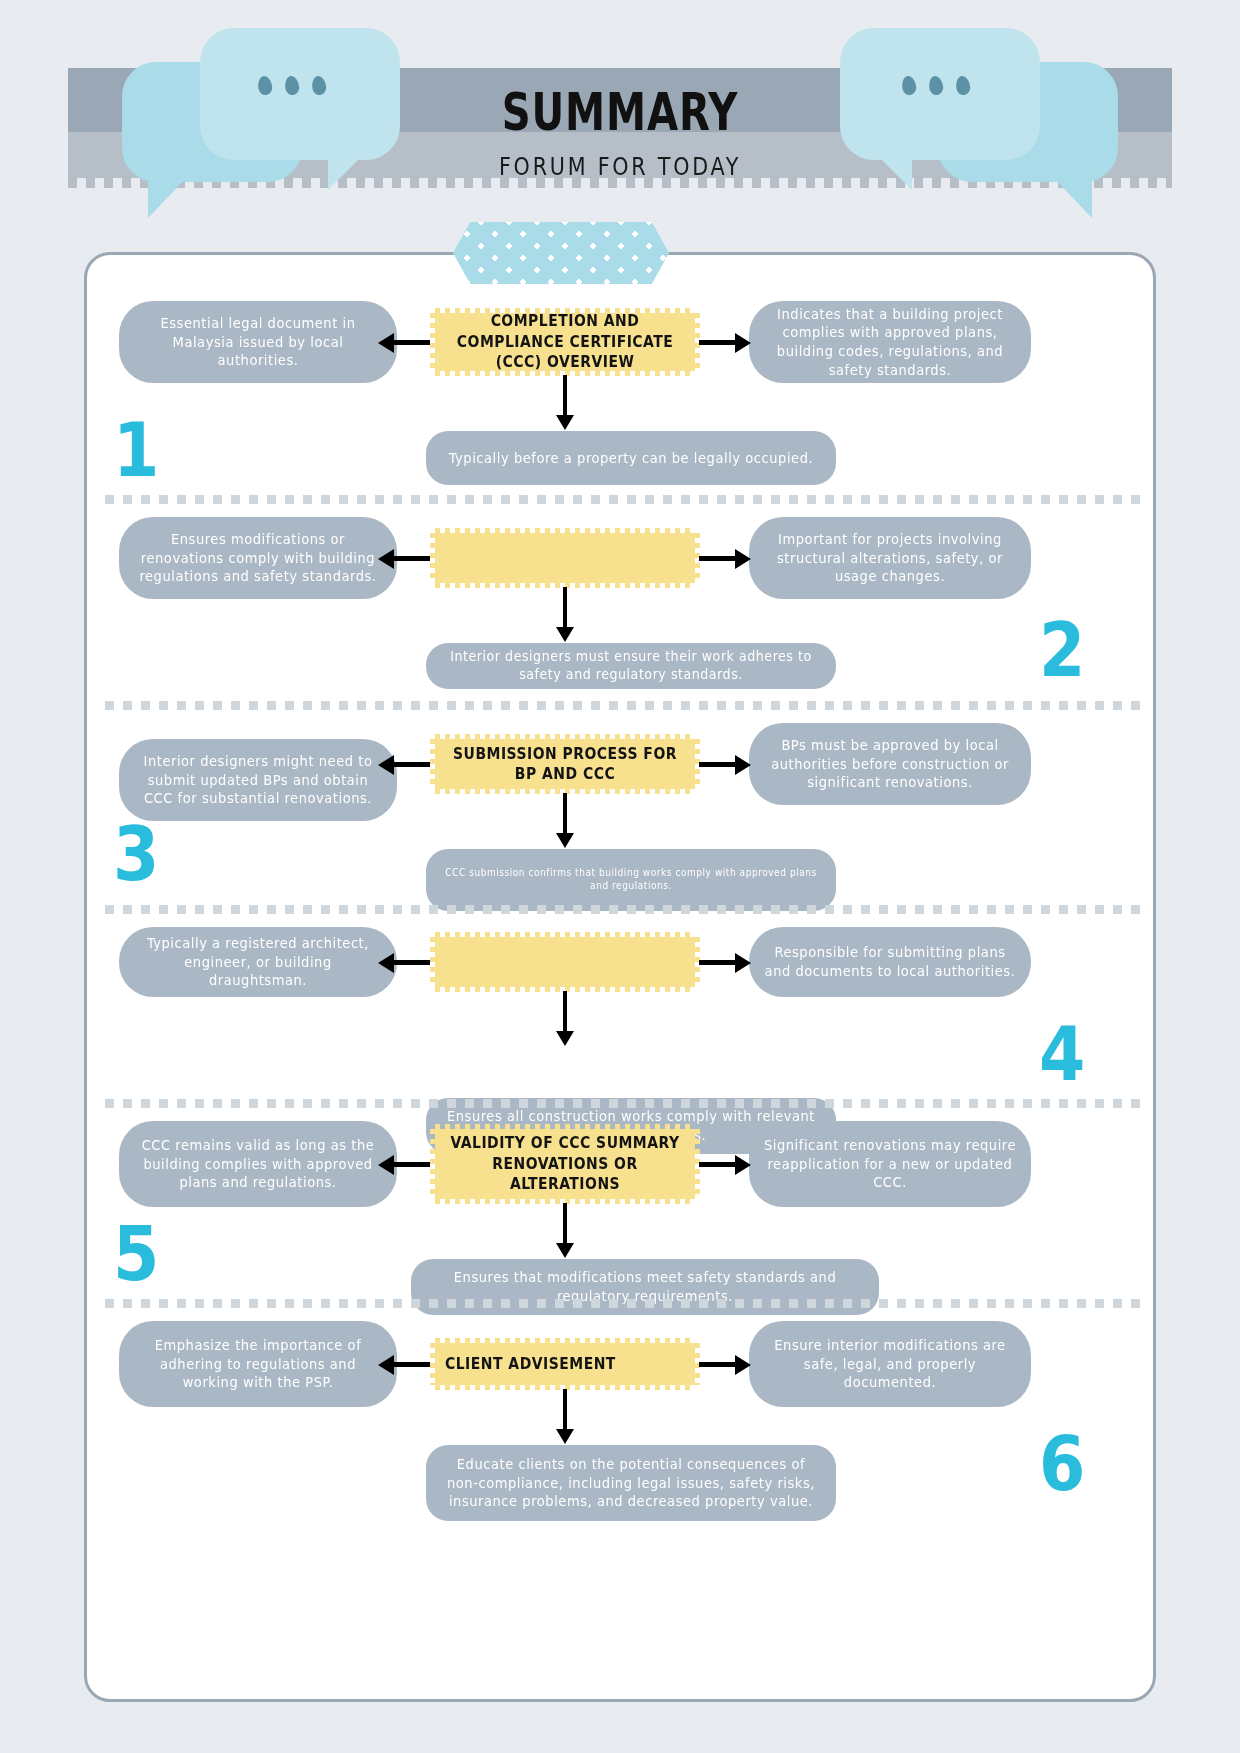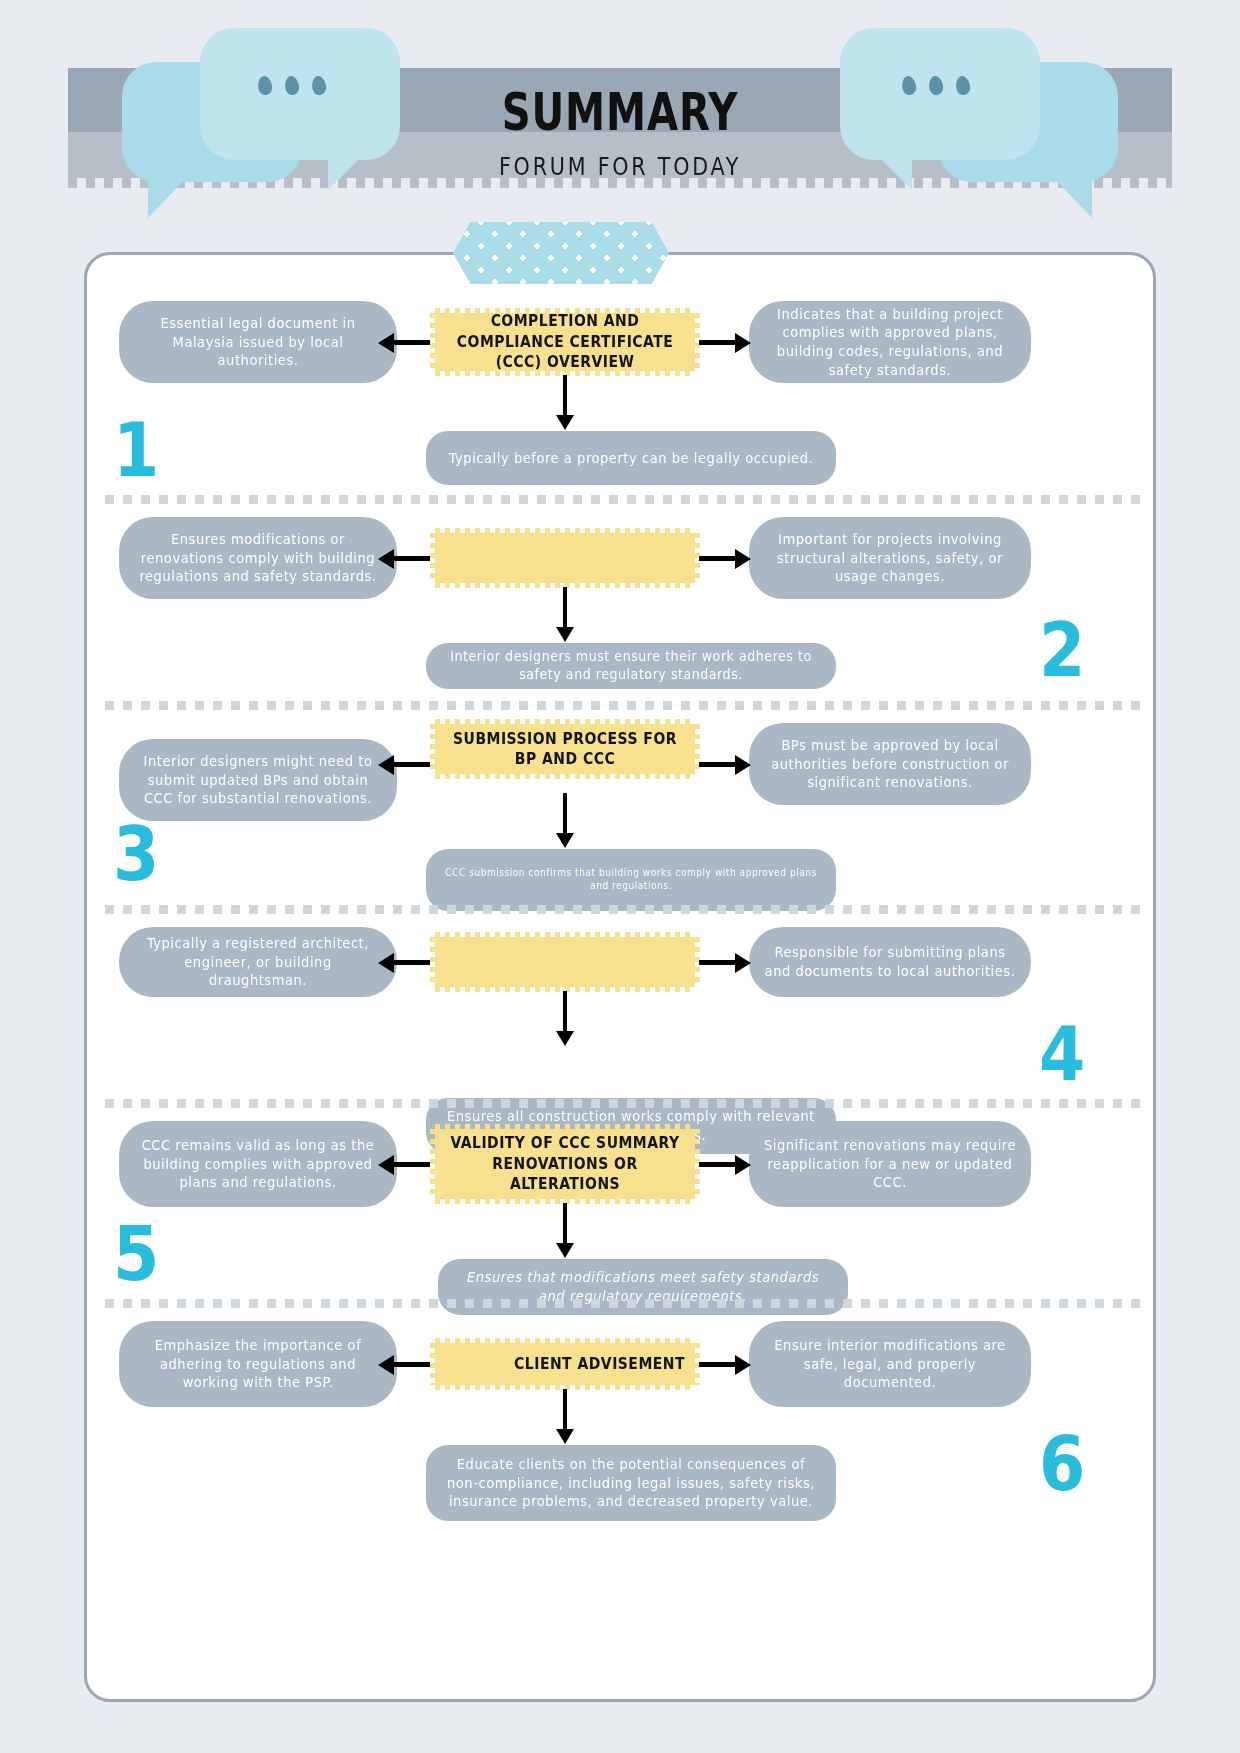--- a/index.html
+++ b/index.html
@@ -95,21 +95,21 @@
     color:#ffffff;display:flex;align-items:center;justify-content:center;
     text-align:center;line-height:1.28;
     font-family:"DejaVu Sans Condensed","Liberation Sans",sans-serif;
     font-size:14.5px;letter-spacing:.55px;padding:6px 14px;box-sizing:border-box;
   }
   .pill.bottom{border-radius:22px;}
 
   
   .stamp{
     position:absolute;background:#f7e08e;
-    color:#141414;display:flex;align-items:center;justify-content:flex-end;
+    color:#141414;display:flex;align-items:center;justify-content:flex-start;
     text-align:center;line-height:1.32;
     font-family:"DejaVu Sans Condensed","Liberation Sans",sans-serif;
     font-weight:bold;font-size:15.5px;letter-spacing:.5px;
     padding:6px 10px;box-sizing:border-box;
   }
   .stamp::before,.stamp::after{
     content:"";position:absolute;left:0;width:100%;height:5px;
     background-image:repeating-linear-gradient(90deg,#f7e08e 0 5px,transparent 5px 10px);
   }
   .stamp::before{top:-5px;}
@@ -218,21 +218,21 @@
         <div class="arrow-v" style="left: 476px; top: 70px; height: 42px;">
           <span class="head"></span>
         </div>
         <div class="pill bottom" style="left: 339px; top: 126px; width: 410px; height: 46px; font-size: 14px;">Interior designers must ensure their work adheres to safety and regulatory standards.</div>
         <div class="step-num" style="top: 96px; left: 952px;">2</div>
       </div>
       <div class="divider" style="top: 446px;"></div>
       <div class="section" style="top: 468px;">
         <div class="pill" style="left: 32px; top: 16px; width: 278px; height: 82px;">Interior designers might need to submit updated BPs and obtain CCC for substantial renovations.</div>
         <div class="pill" style="left: 662px; top: 0px; width: 282px; height: 82px;">BPs must be approved by local authorities before construction or significant renovations.</div>
-        <div class="stamp" style="left: 348px; top: 1px; width: 260px; height: 50px;">
+        <div class="stamp" style="left: 348px; top: 16px; width: 260px; height: 50px;">
           <span class="sideL"></span>
           <span class="sideR"></span>
           <span>SUBMISSION PROCESS FOR BP AND CCC</span>
         </div>
         <div class="arrow-h left" style="left: 305px; top: 39px; width: 38px;">
           <span class="head"></span>
         </div>
         <div class="arrow-h right" style="left: 612px; top: 39px; width: 38px;">
           <span class="head"></span>
         </div>
@@ -273,21 +273,21 @@
         </div>
         <div class="arrow-h left" style="left: 305px; top: 41px; width: 38px;">
           <span class="head"></span>
         </div>
         <div class="arrow-h right" style="left: 612px; top: 41px; width: 38px;">
           <span class="head"></span>
         </div>
         <div class="arrow-v" style="left: 476px; top: 82px; height: 42px;">
           <span class="head"></span>
         </div>
-        <div class="pill bottom" style="left: 351px; top: 138px; width: 410px; height: 56px; font-size: 14.5px; font-style: italic;">Ensures that modifications meet safety standards and regulatory requirements.</div>
+        <div class="pill bottom" style="left: 324px; top: 138px; width: 468px; height: 56px; font-size: 14.5px;">Ensures that modifications meet safety standards and regulatory requirements.</div>
         <div class="step-num" style="top: 96px; left: 26px;">5</div>
       </div>
       <div class="divider" style="top: 1044px;"></div>
       <div class="section" style="top: 1066px;">
         <div class="pill" style="left: 32px; top: 0px; width: 278px; height: 86px;">Emphasize the importance of adhering to regulations and working with the PSP.</div>
         <div class="pill" style="left: 662px; top: 0px; width: 282px; height: 86px;">Ensure interior modifications are safe, legal, and properly documented.</div>
         <div class="stamp" style="left: 348px; top: 22px; width: 260px; height: 42px;">
           <span class="sideL"></span>
           <span class="sideR"></span>
           <span>CLIENT ADVISEMENT</span>

